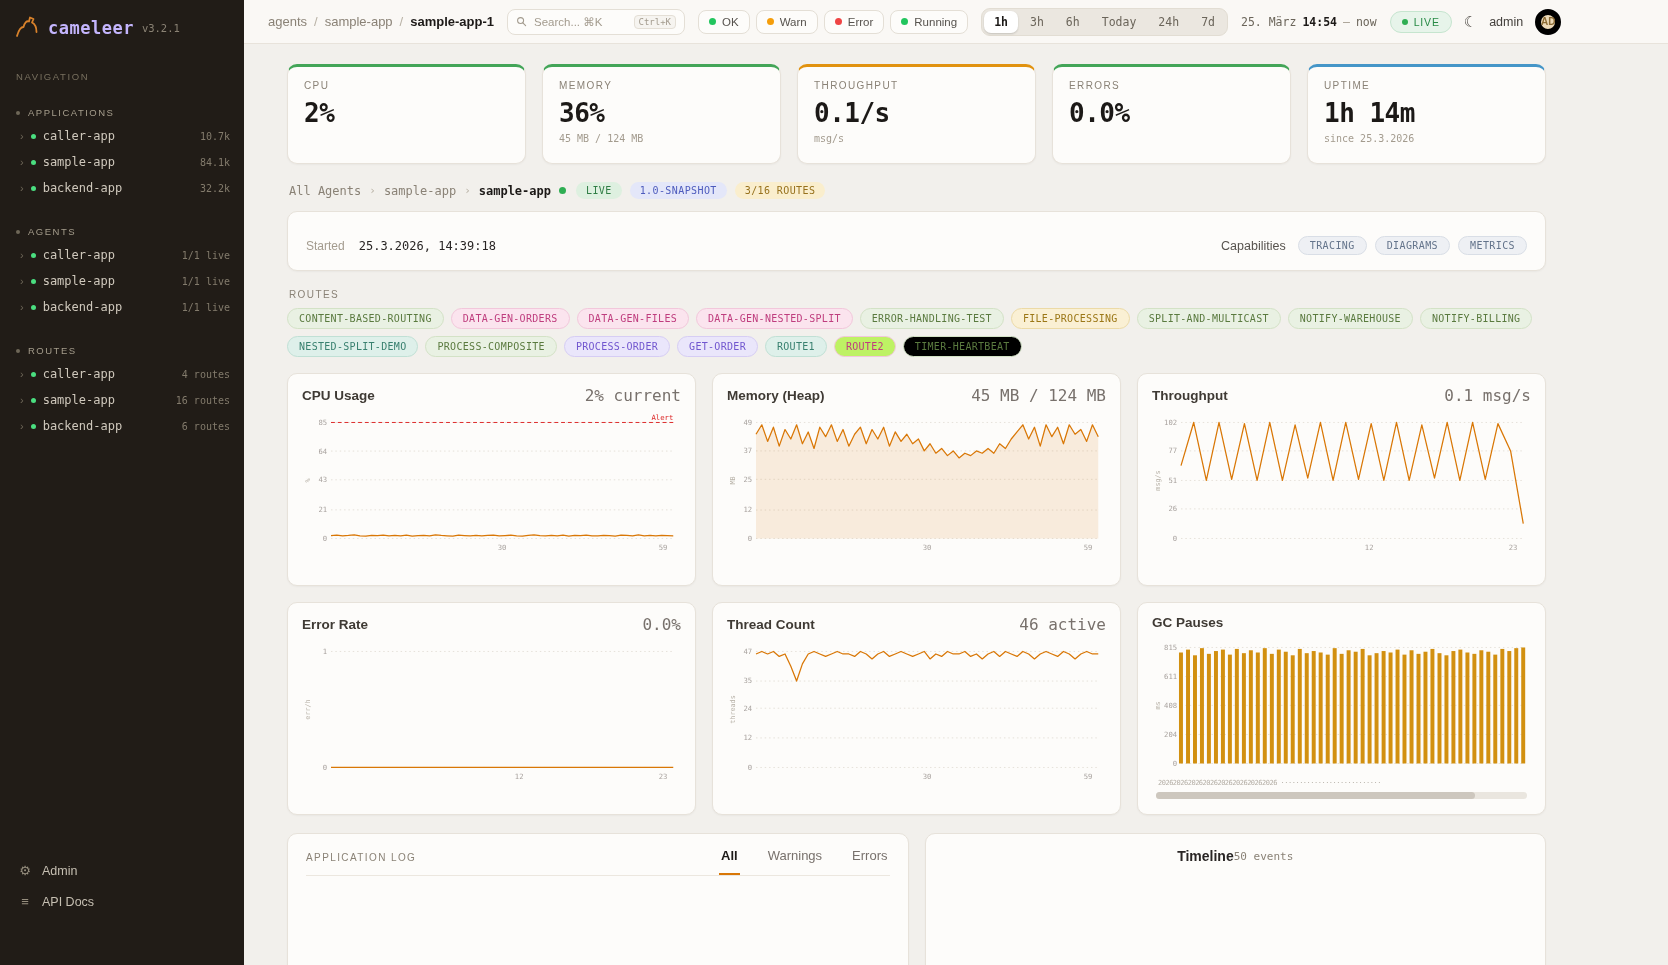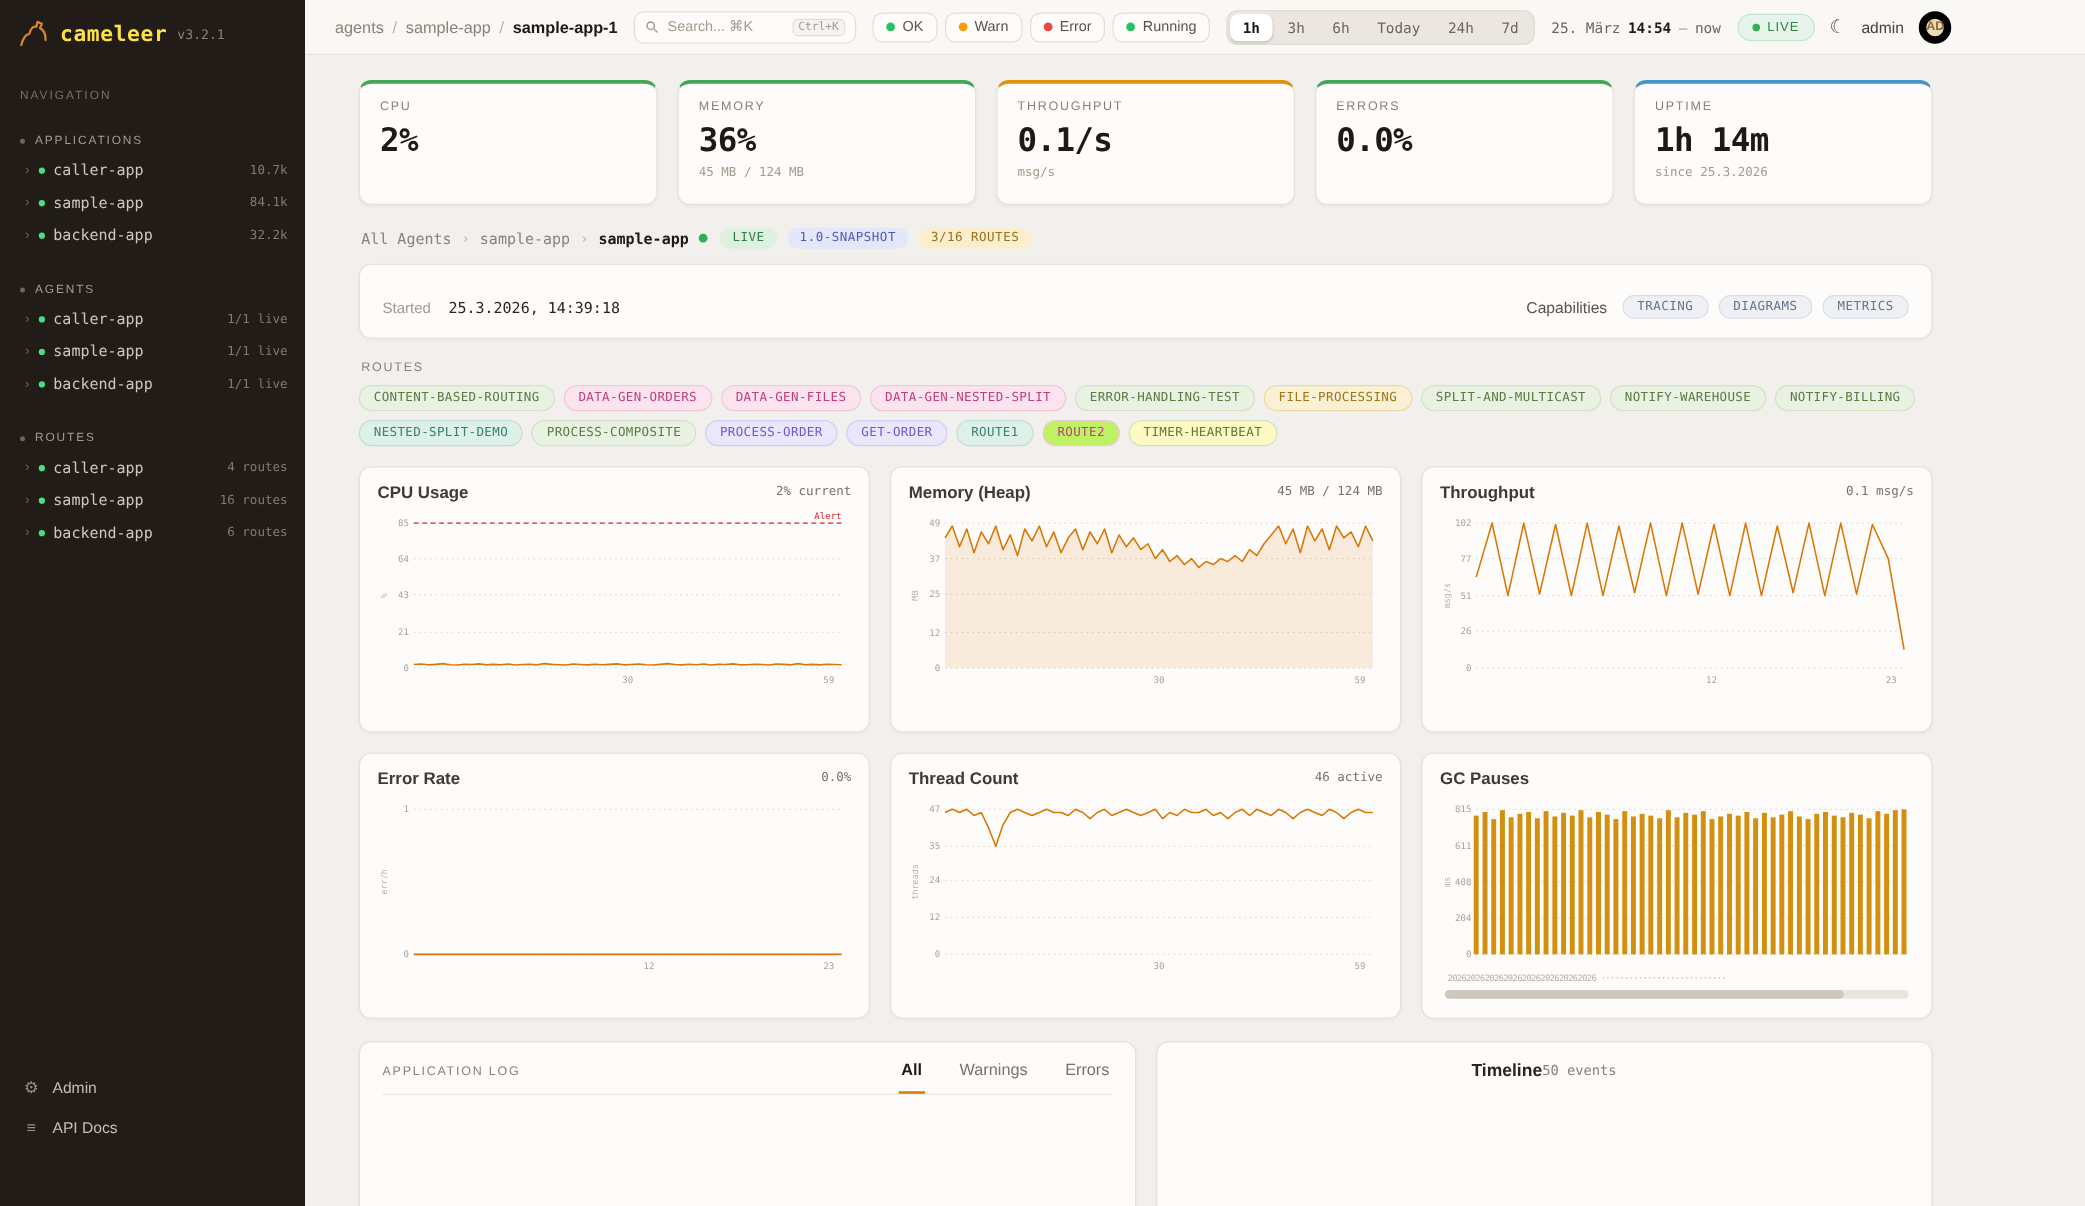--- a/index.html
+++ b/index.html
@@ -7,21 +7,21 @@
   body{font-family:"Liberation Sans","DejaVu Sans",sans-serif;background:#f2f0ec;color:#292524;font-size:13px}
   .mono{font-family:"DejaVu Sans Mono",monospace}
   button{font-family:inherit;cursor:pointer}
   input{font-family:inherit}
 
   .app{display:flex;width:100%;height:100%}
 
   
   .sidebar{width:244px;flex-shrink:0;background:#211c17;color:#cfc8bc;display:flex;flex-direction:column;padding-bottom:48px}
   .logo-row{display:flex;align-items:center;gap:8px;padding:15px 14px 12px}
-  .logo-text{color:#fde047;font-family:"DejaVu Sans Mono",monospace;font-weight:bold;font-size:17px;letter-spacing:.5px}
+  .logo-text{color:#c4b5fd;font-family:"DejaVu Sans Mono",monospace;font-weight:bold;font-size:17px;letter-spacing:.5px}
   .logo-ver{color:#8a8274;font-family:"DejaVu Sans Mono",monospace;font-size:10.5px}
   .filter-box{margin:4px 12px 6px;display:flex;align-items:center;gap:7px;border:1px solid #3c362d;border-radius:8px;padding:7px 10px;background:#272118}
   .filter-box input{flex:1;background:transparent;border:0;outline:0;color:#d6d0c4;font:12px "DejaVu Sans Mono",monospace;min-width:0}
   .filter-box input::placeholder{color:#7d7668}
   .nav-label{padding:18px 16px 0;font-size:9.5px;letter-spacing:1.6px;color:#78705f}
   .side-section{margin-top:22px}
   .side-sec-head{display:flex;align-items:center;gap:8px;padding:3px 16px 5px;font-size:9.5px;letter-spacing:1.5px;color:#a59d8c;cursor:pointer}
   .sec-dot{width:4px;height:4px;border-radius:50%;background:#6e6758}
   .side-item{display:flex;align-items:center;gap:7px;padding:6px 14px 6px 20px;cursor:pointer}
   .side-item .chev{color:#6e6758;font-size:11px}
@@ -87,21 +87,21 @@
   .cap{font-family:"DejaVu Sans Mono",monospace;font-size:10px;color:#64748b;background:#eef0f4;border:1px solid #d9dee6;border-radius:999px;padding:3px 11px;letter-spacing:.4px}
 
   .routes-title{margin:2px 2px 8px}
   .pills{display:flex;flex-wrap:wrap;gap:7px;margin-bottom:16px}
   .pill{font-family:"DejaVu Sans Mono",monospace;font-size:10px;letter-spacing:.3px;padding:4px 11px;border-radius:999px;border:1px solid}
 
   .charts{display:grid;grid-template-columns:repeat(3,1fr);gap:16px}
   .chart-card{padding:12px 14px 8px;height:213px;overflow:hidden}
   .chart-head{display:flex;justify-content:space-between;align-items:center;margin-bottom:2px}
   .chart-title{font-size:13.5px;font-weight:bold;color:#3f3a34}
-  .chart-current{font-size:10px;color:#78716c}
+  .chart-current{font-size:16px;color:#78716c}
   .chart-card svg{display:block;width:100%;height:auto}
   .grid{stroke:#ded9d0;stroke-width:.8;stroke-dasharray:1.5 3}
   .ytick{font:7.5px "DejaVu Sans Mono",monospace;fill:#a8a29e;text-anchor:end}
   .xtick{font:7.5px "DejaVu Sans Mono",monospace;fill:#a8a29e;text-anchor:middle}
   .ylab{font:7px "DejaVu Sans Mono",monospace;fill:#b8b2a8;text-anchor:middle}
   .line{fill:none;stroke:#d97706;stroke-width:1.3;stroke-linejoin:round}
   .area{fill:rgba(217,119,6,.12)}
   .bar{fill:#d29010}
   .alert{stroke:#dc2626;stroke-width:1;stroke-dasharray:4 3}
   .alerttext{font:7.5px "DejaVu Sans Mono",monospace;fill:#dc2626;text-anchor:end}
@@ -351,21 +351,21 @@
           <button class="pill" style="background:#faf0d4;color:#9b7716;border-color:#ecdaa6">FILE-PROCESSING</button>
           <button class="pill" style="background:#e9f1e3;color:#5a7a3f;border-color:#d3e2c6">SPLIT-AND-MULTICAST</button>
           <button class="pill" style="background:#e9f1e3;color:#5a7a3f;border-color:#d3e2c6">NOTIFY-WAREHOUSE</button>
           <button class="pill" style="background:#e9f1e3;color:#5a7a3f;border-color:#d3e2c6">NOTIFY-BILLING</button>
           <button class="pill" style="background:#def0ea;color:#38806f;border-color:#c0e0d5">NESTED-SPLIT-DEMO</button>
           <button class="pill" style="background:#e9f1e3;color:#5a7a3f;border-color:#d3e2c6">PROCESS-COMPOSITE</button>
           <button class="pill" style="background:#eae6fb;color:#7156cf;border-color:#d6cdf4">PROCESS-ORDER</button>
           <button class="pill" style="background:#eae6fb;color:#7156cf;border-color:#d6cdf4">GET-ORDER</button>
           <button class="pill" style="background:#def0ea;color:#38806f;border-color:#c0e0d5">ROUTE1</button>
           <button class="pill" style="background:#bef264;color:#bf3d7e;border-color:#f2c7db">ROUTE2</button>
-          <button class="pill" style="background:#fef9c3;color:#5a7a3f;border-color:#d3e2c6">TIMER-HEARTBEAT</button>
+          <button class="pill" style="background:#000000;color:#5a7a3f;border-color:#d3e2c6">TIMER-HEARTBEAT</button>
         </div>
 
       <div class="charts" id="charts">
           <div class="card chart-card">
     <div class="chart-head">
       <span class="chart-title">CPU Usage</span>
       <span class="chart-current mono">2% current</span>
     </div>
     <svg viewBox="0 0 392 152">
               <line class="grid" x1="30" x2="384" y1="136.0" y2="136.0"></line>

